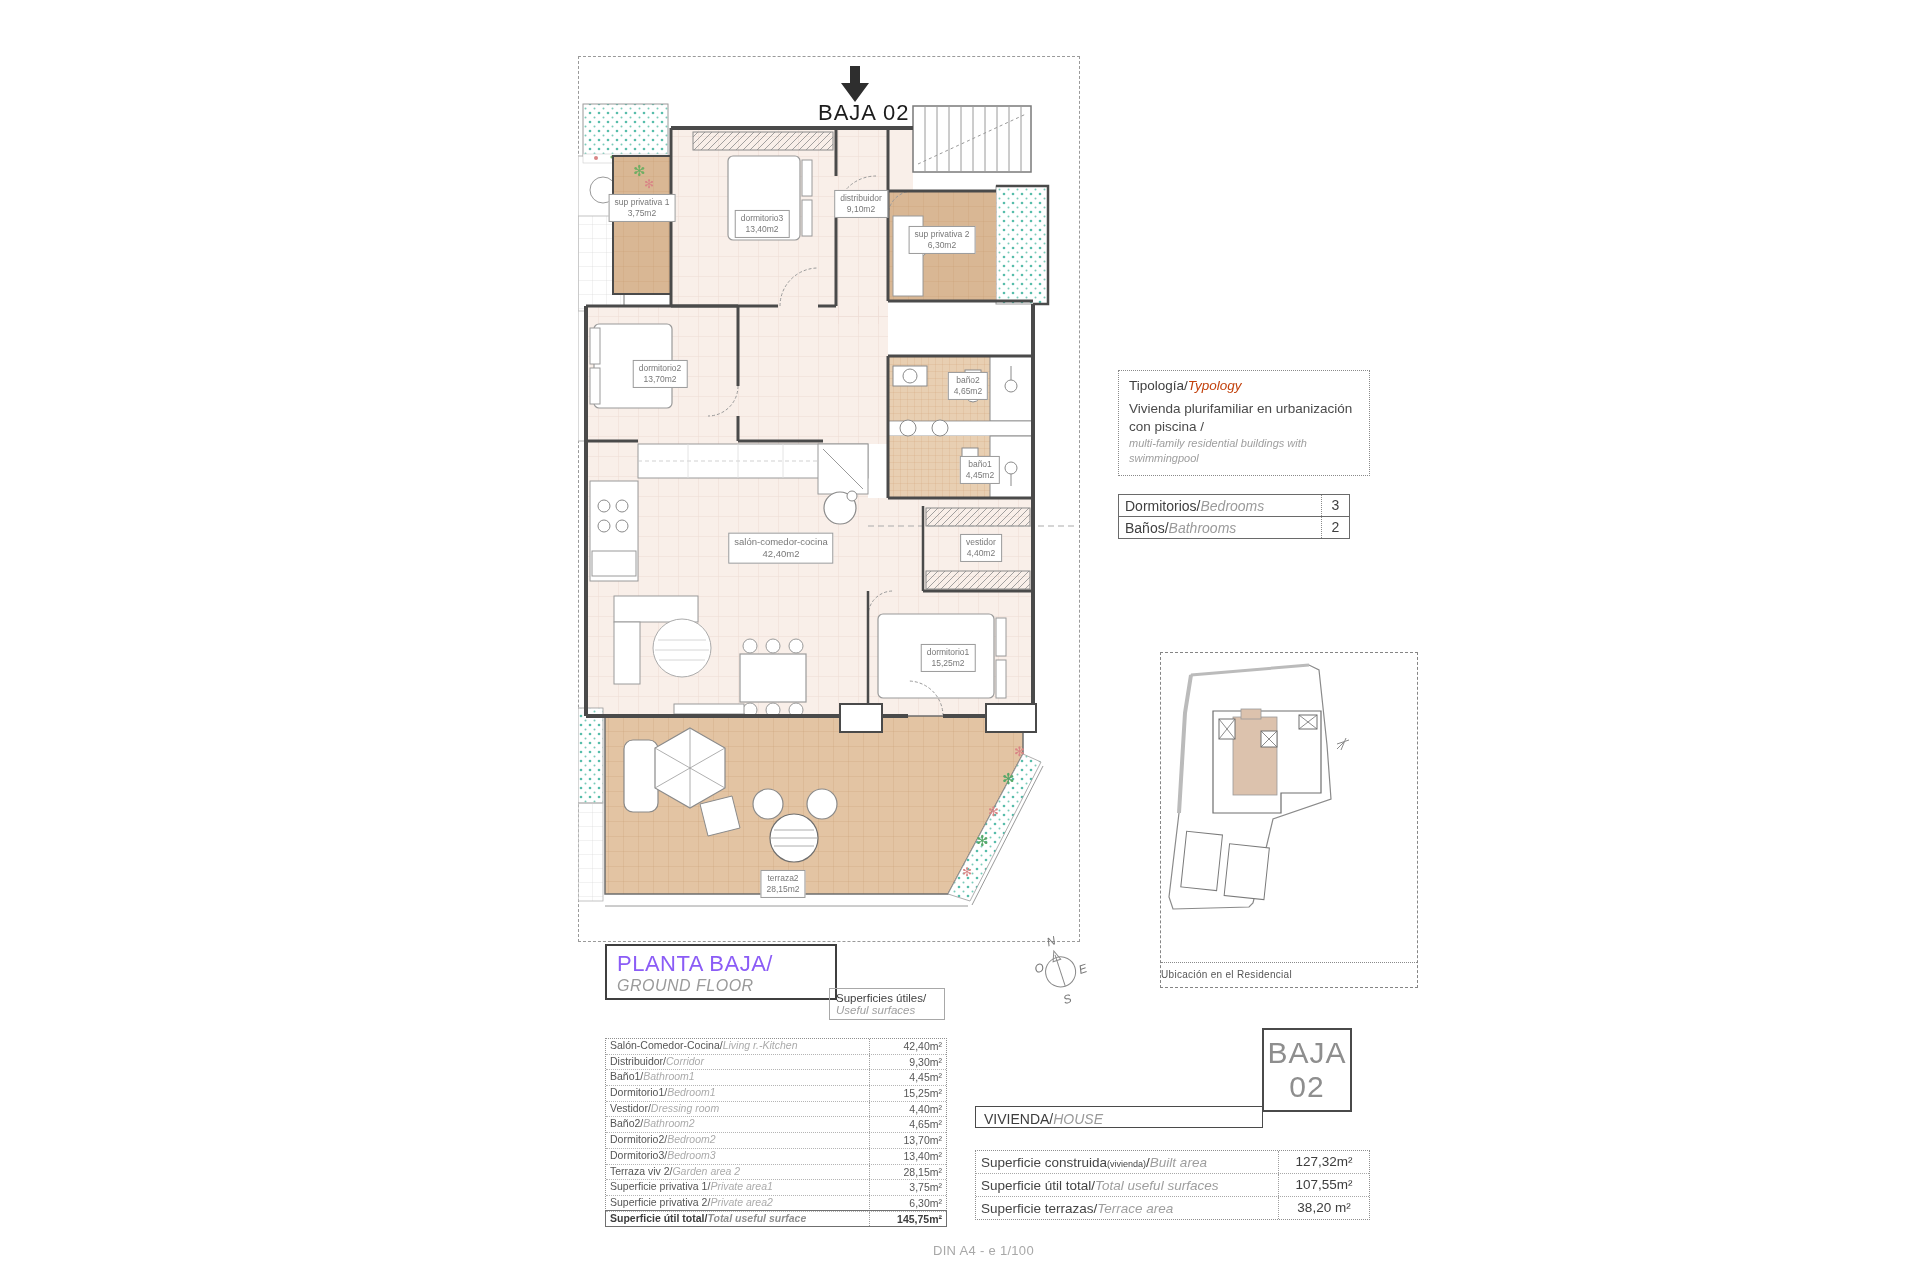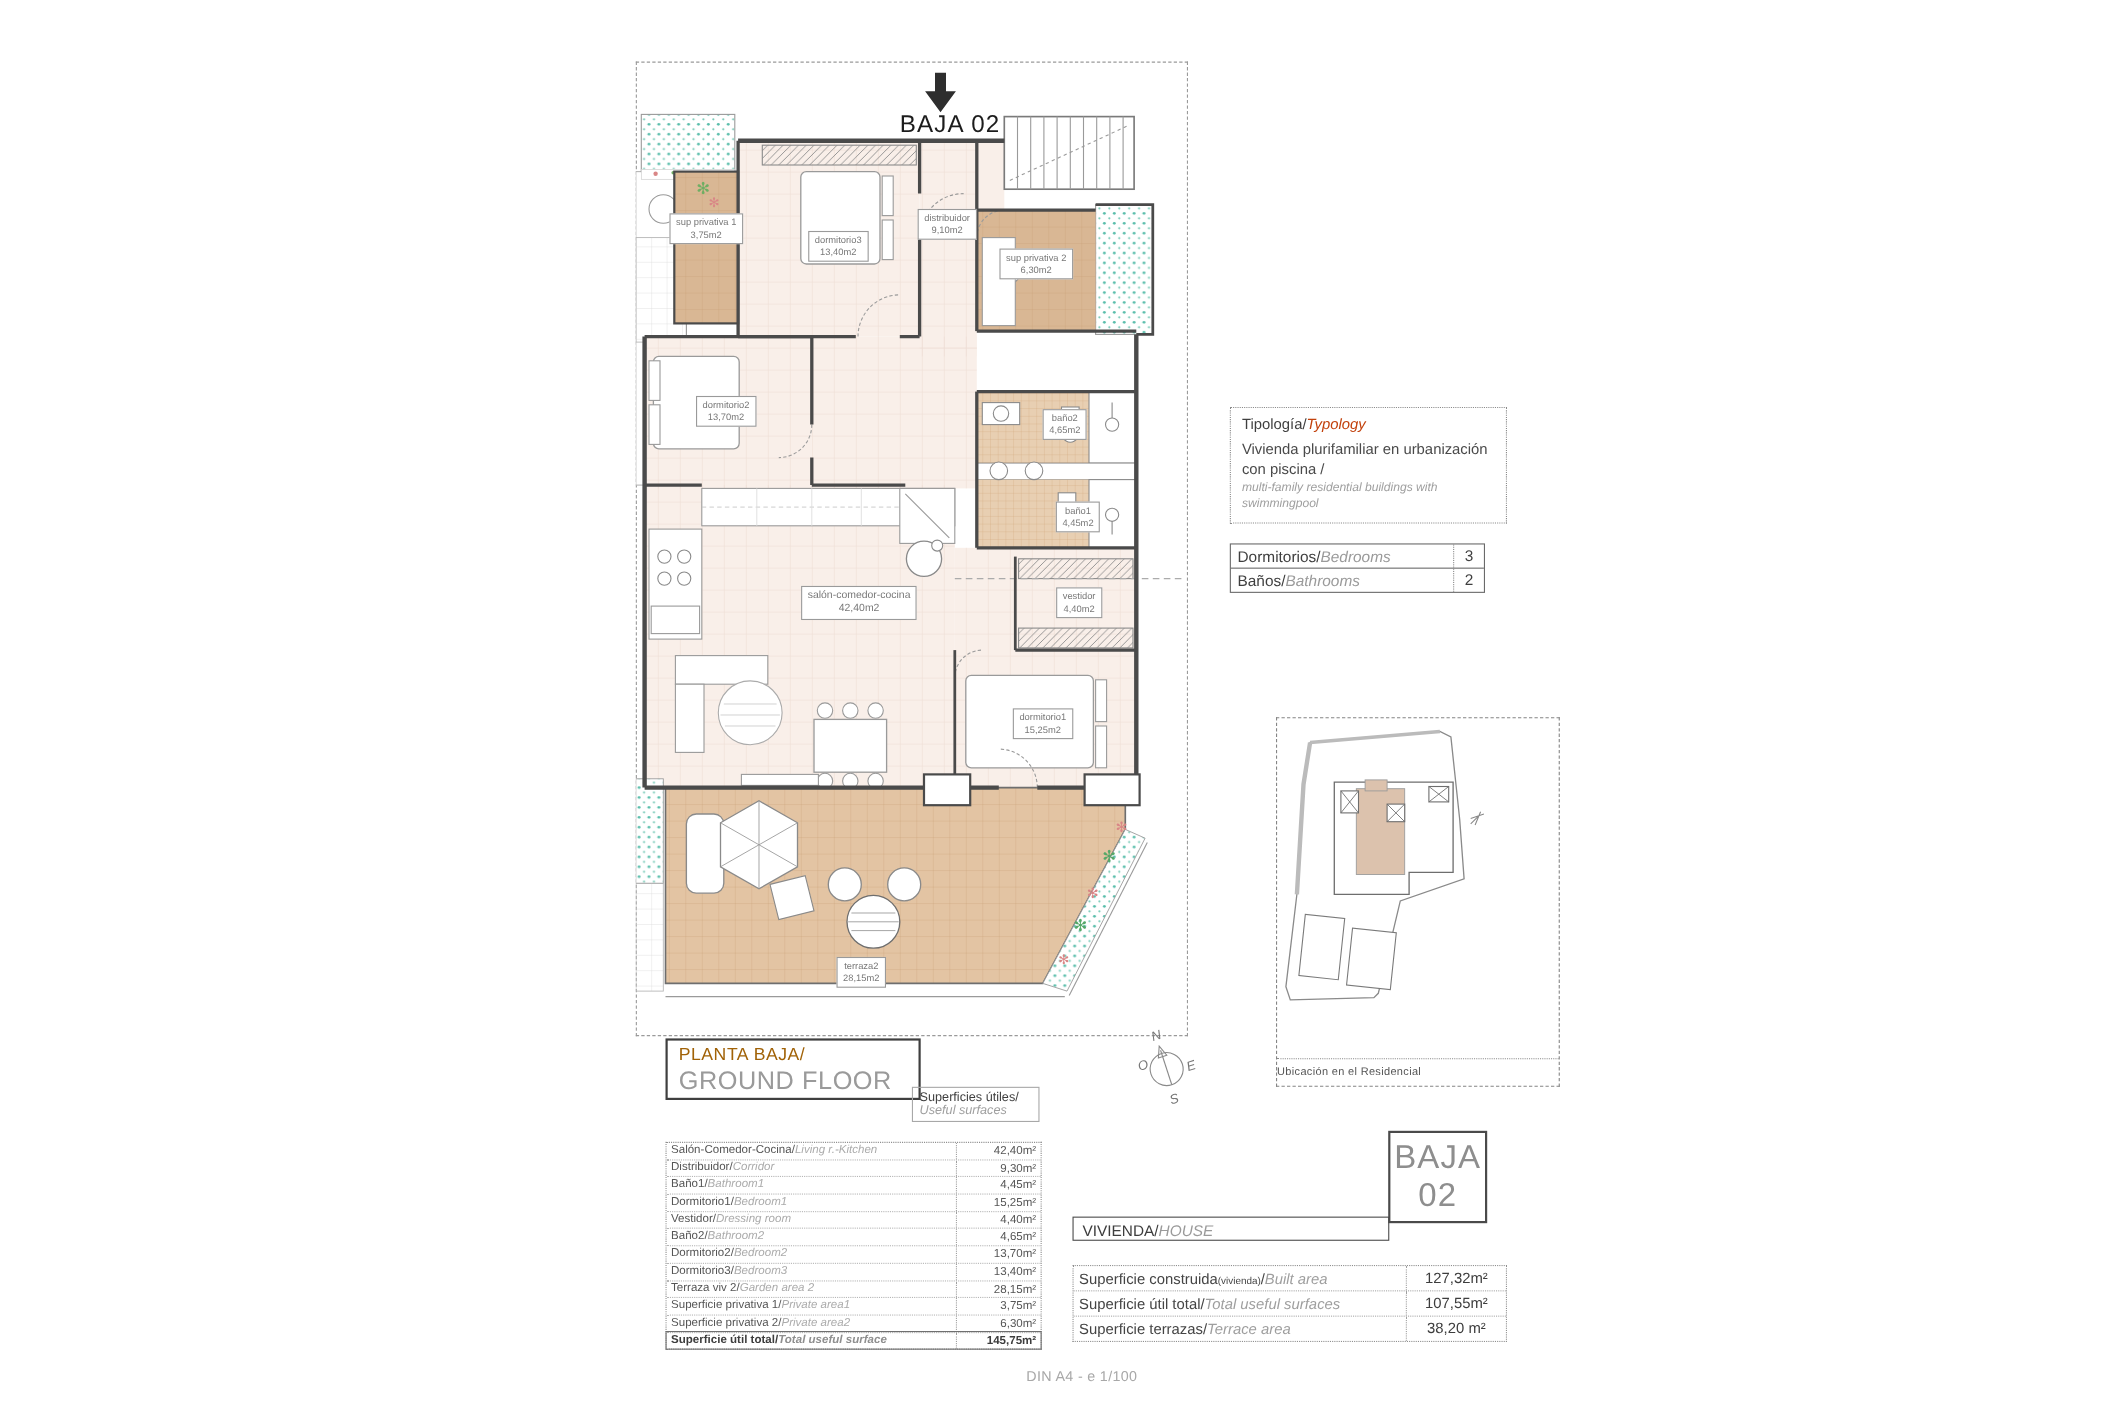--- a/index.html
+++ b/index.html
@@ -26,22 +26,22 @@
   .c-row + .c-row{border-top:1px solid #6a6a6a;}
   .c-row .c-name{flex:1;padding-left:6px;color:#3f3f3f;}
   .c-row .en{color:#9a9a9a;font-style:italic;}
   .c-row .c-val{width:27px;border-left:1px dotted #8a8a8a;text-align:center;color:#3f3f3f;align-self:stretch;line-height:21px;}
   
   #siteplan{left:1160px;top:652px;width:256px;height:334px;border:1px dashed #858585;}
   #siteplan .sp-caption{position:absolute;left:0;right:0;bottom:0;height:24px;border-top:1px dotted #8a8a8a;
      font-size:10px;color:#555;text-align:left;line-height:24px;letter-spacing:.3px;}
   
   #planta{left:605px;top:944px;width:232px;height:56px;border:2px solid #3f3f3f;padding:5px 10px;box-sizing:border-box;}
-  #planta .l1{font-size:16px;color:#a16207;letter-spacing:.5px;}
-  #planta .l2{font-size:23px;color:#9a9a9a;letter-spacing:.5px;}
+  #planta .l1{font-size:22px;color:#8b5cf6;letter-spacing:.5px;}
+  #planta .l2{font-size:16px;color:#9a9a9a;font-style:italic;letter-spacing:.5px;}
   
   #compass{left:1028px;top:932px;width:64px;height:78px;}
   
   #su-box{left:829px;top:988px;width:116px;border:1px solid #a8a8a8;padding:3px 6px;box-sizing:border-box;}
   #su-box .l1{font-size:11.5px;color:#3f3f3f;}
   #su-box .l2{font-size:11.5px;color:#9f9f9f;font-style:italic;}
   
   #u-table{left:605px;top:1038px;width:340px;border:1px dotted #8f8f8f;background:#fff;}
   .u-row{display:flex;height:14.7px;font-size:10.5px;color:#555;}
   .u-row + .u-row{border-top:1px dotted #b5b5b5;}

